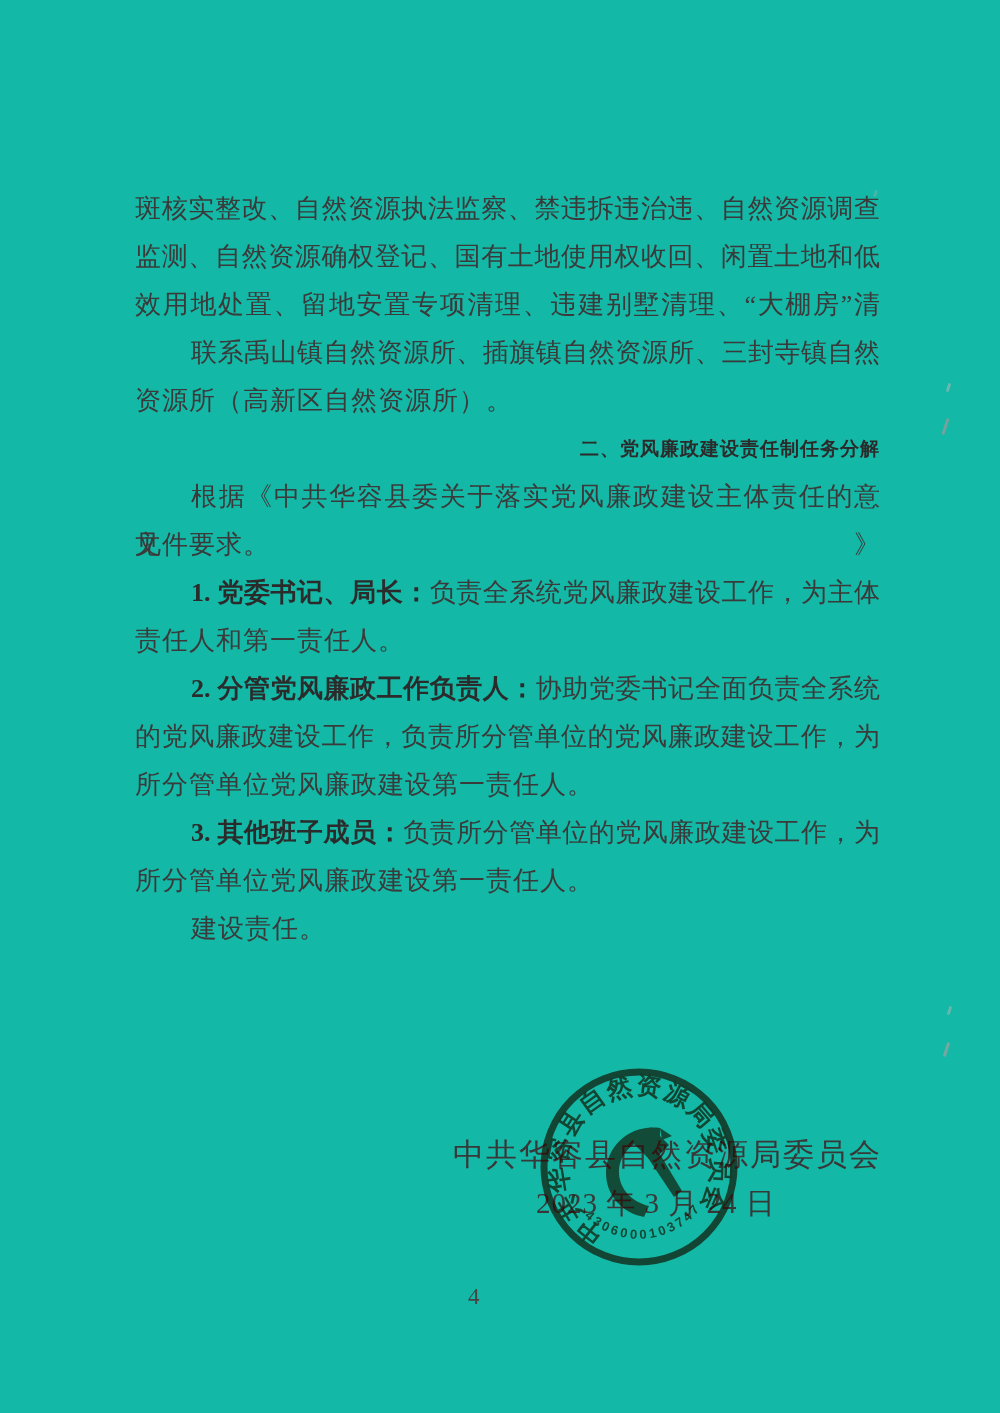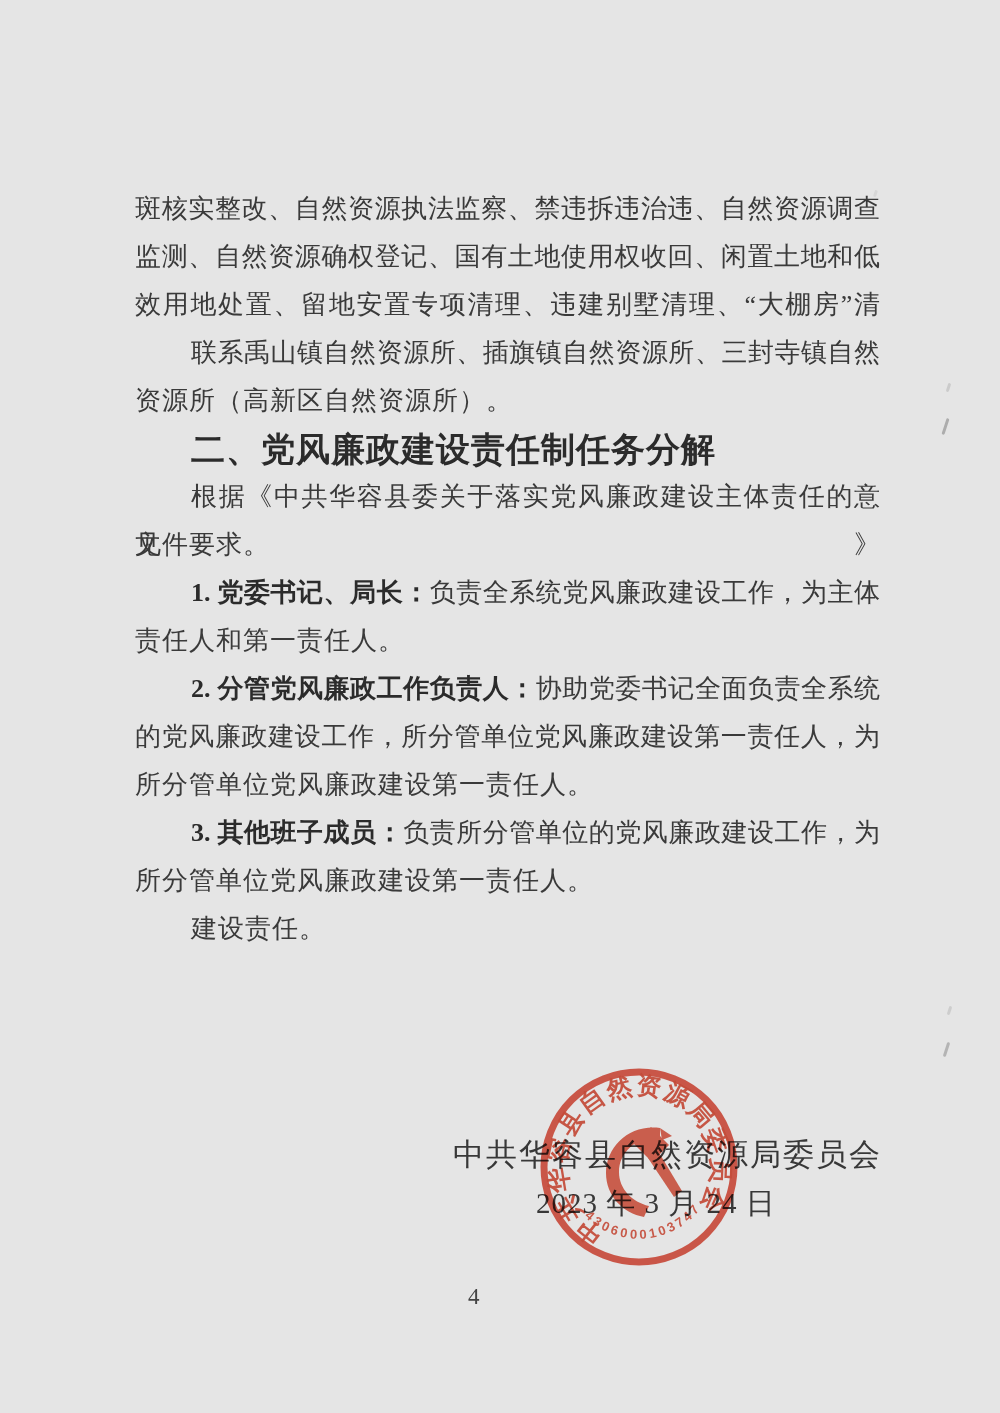--- a/index.html
+++ b/index.html
@@ -1,19 +1,19 @@
 <!DOCTYPE html>
 <html><head>
 <meta charset="utf-8">
 <style>
   html,body{margin:0;padding:0;background:#ffffff;}
   .page{
     position:relative;
     width:1000px;height:1413px;
-    background:#e5e5e5;
+    background:#14b8a6;
     overflow:hidden;
     font-family:"Liberation Serif","DejaVu Serif",serif;
     color:#353535;
   }
   
   .body-lines{
     position:absolute;
     left:135px;top:185px;width:745px;
   }
   .line{
@@ -28,22 +28,23 @@
   .line.just{
     text-align:justify;
     text-align-last:justify;
     text-justify:inter-character;
     letter-spacing:0;
   }
   .line.ind{ text-indent:56px;font-family:Liberation Serif, serif; }
   .line.head{
     font-family:"Liberation Sans","DejaVu Sans",sans-serif;
     font-weight:700;
-    font-size:34px;
+    font-size:19px;
     color:#2b2b2b;
+    text-align:right;
   }
   .line .b{
     font-weight:700;
     color:#2b2b2b;
   }
   
   .signature{
     position:absolute;
     left:453px;top:1134px;
     width:360px;
@@ -101,21 +102,21 @@
       <div class="line just"><span>监测、自然资源确权登记、国有土地使用权收回、闲置土地和低</span></div>
       <div class="line just"><span>效用地处置、留地安置专项清理、违建别墅清理、“大棚房”清</span></div>
       <div class="line just ind"><span>联系禹山镇自然资源所、插旗镇自然资源所、三封寺镇自然</span></div>
       <div class="line"><span>资源所（高新区自然资源所）。</span></div>
       <div class="line ind head"><span class="b">二、党风廉政建设责任制任务分解</span></div>
       <div class="line just ind"><span>根据《中共华容县委关于落实党风廉政建设主体责任的意见》</span></div>
       <div class="line"><span>文件要求。</span></div>
       <div class="line just ind"><span class="b">1. 党委书记、局长：</span><span>负责全系统党风廉政建设工作，为主体</span></div>
       <div class="line"><span>责任人和第一责任人。</span></div>
       <div class="line just ind"><span class="b">2. 分管党风廉政工作负责人：</span><span>协助党委书记全面负责全系统</span></div>
-      <div class="line just"><span>的党风廉政建设工作，所分管单位党风廉政建设第一责任人，为</span></div>
+      <div class="line just"><span>的党风廉政建设工作，负责所分管单位的党风廉政建设工作，为</span></div>
       <div class="line"><span>所分管单位党风廉政建设第一责任人。</span></div>
       <div class="line just ind"><span class="b">3. 其他班子成员：</span><span>负责所分管单位的党风廉政建设工作，为</span></div>
       <div class="line"><span>所分管单位党风廉政建设第一责任人。</span></div>
       <div class="line ind"><span>建设责任。</span></div>
     </div>
 
   <div class="signature">中共华容县自然资源局委员会</div>
   <div class="issue-date">2023 年 3 月 24 日</div>
   <div class="page-number">4</div>
 

